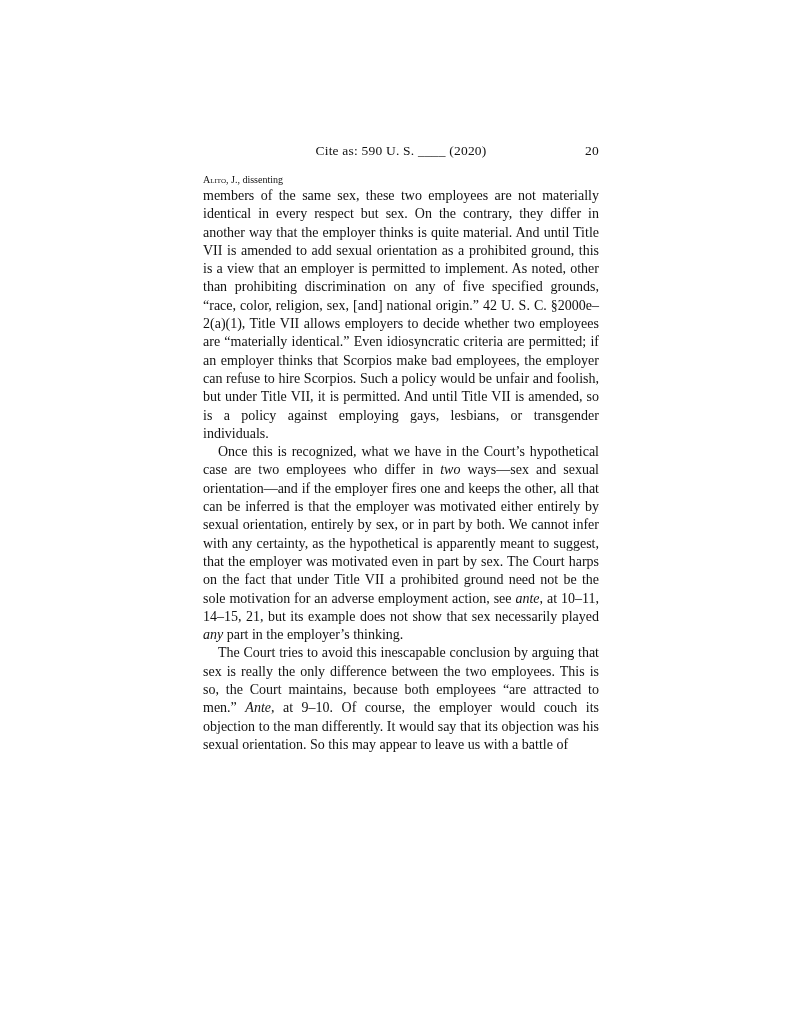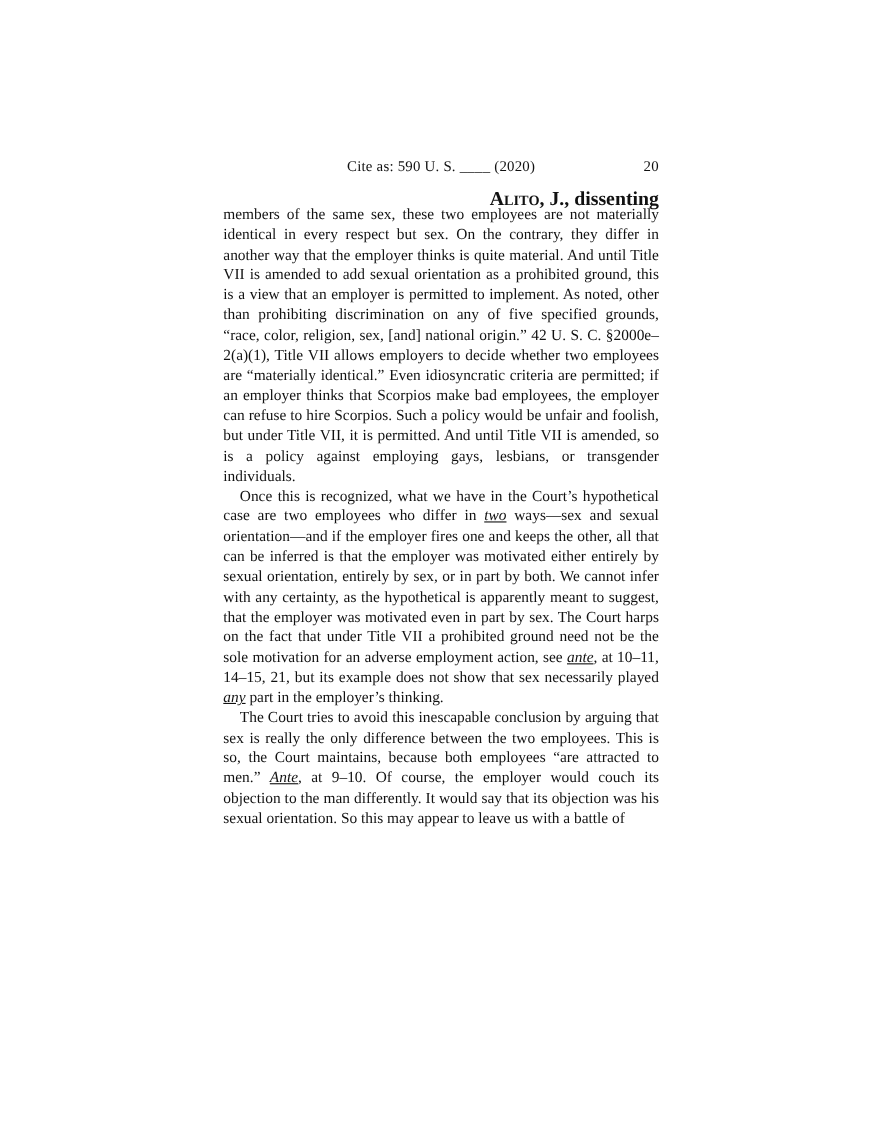--- a/index.html
+++ b/index.html
@@ -29,35 +29,34 @@
     font-size: 13.5px;
     line-height: 15px;
     letter-spacing: 0.2px;
   }
   .page-number {
     position: absolute;
     right: 0;
     top: 0;
   }
   .attribution {
-    text-align: right;
-    font-size: 18px;
+    text-align: left;
+    font-size: 10px;
     line-height: 14px;
     margin-top: 15px;
-    font-weight: bold;
   }
   .sc { font-variant: small-caps; }
   .body-text {
     font-size: 14px;
     line-height: 18.3px;
     text-align: justify;
   }
   .para { text-align: justify; }
   .para.indent { text-indent: 15px; }
-  .para i { font-style: italic; text-decoration: underline; }
+  .para i { font-style: italic; }
 </style>
 </head>
 <body>
 
 <div class="page">
   <div class="content">
     <div class="running-head">
       <span>Cite as:  590 U. S. ____ (2020)</span>
       <span class="page-number">20</span>
     </div>

